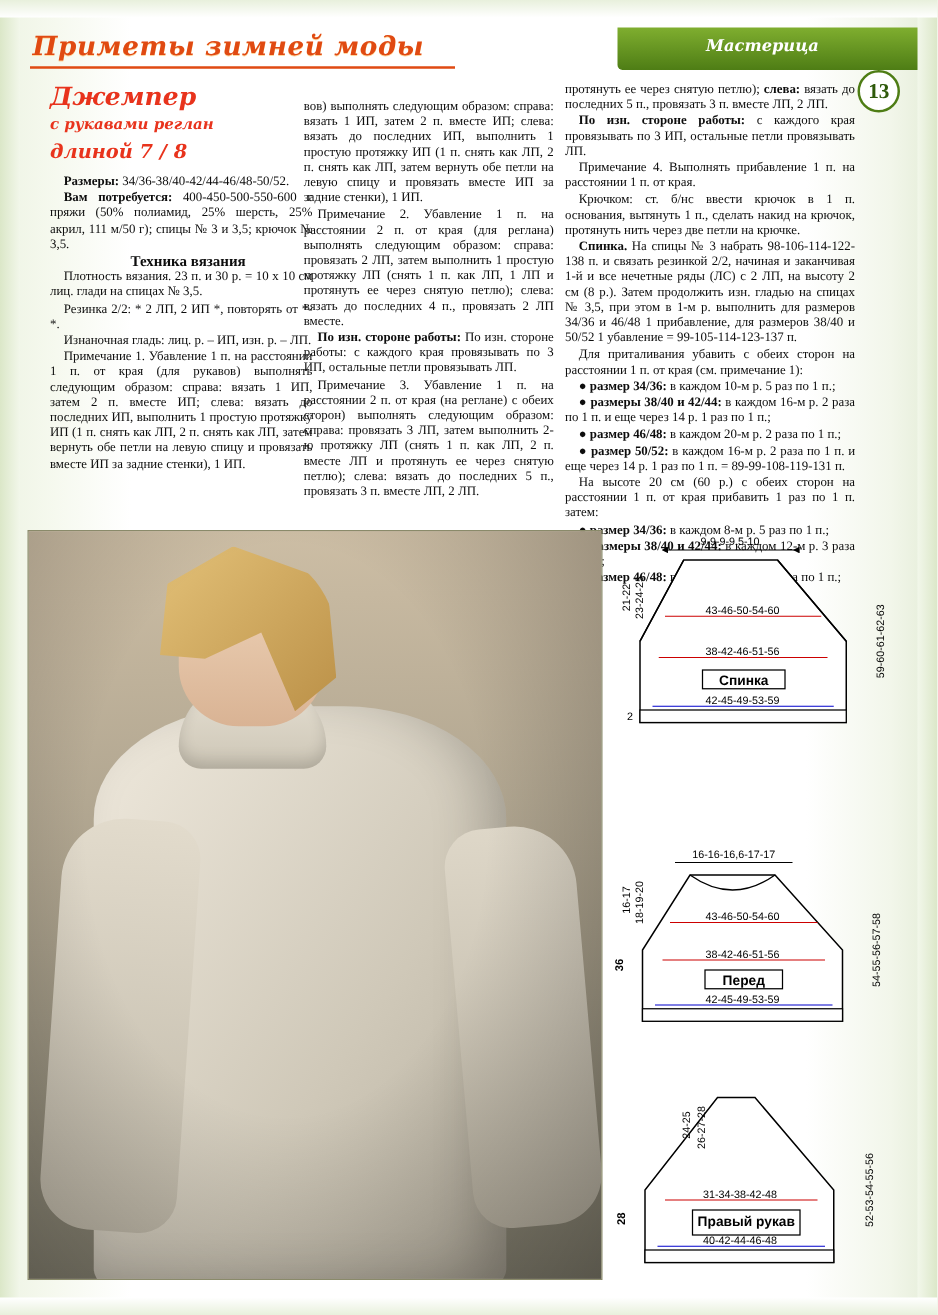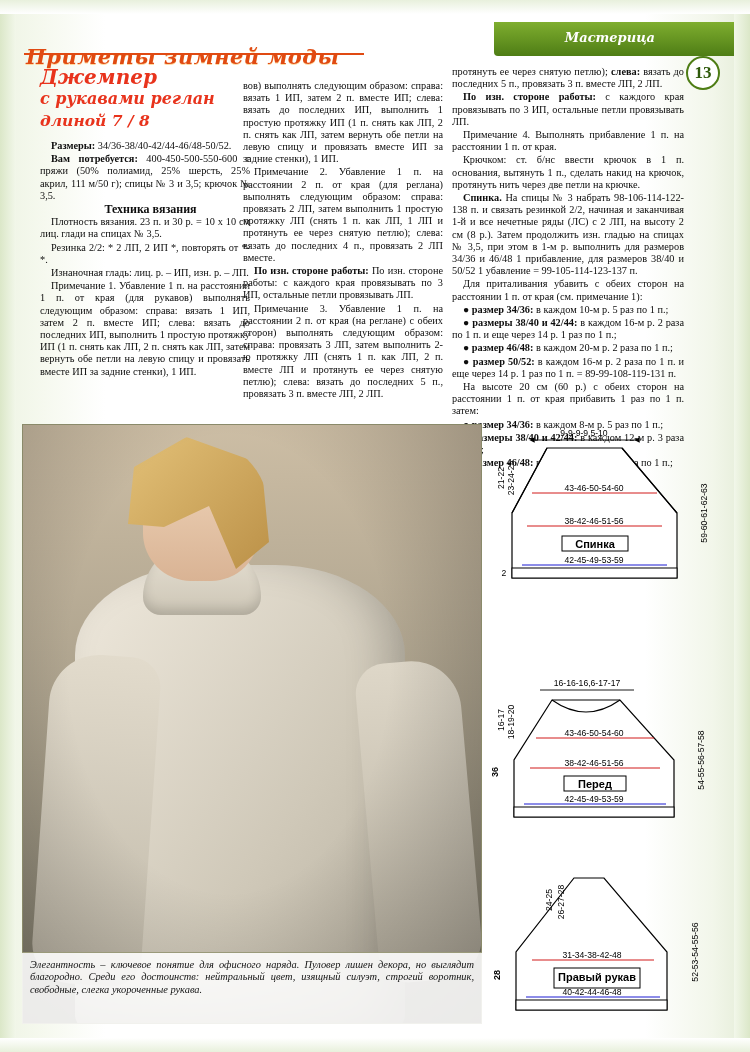--- a/index.html
+++ b/index.html
@@ -36,21 +36,20 @@
   .header {
     position:absolute; left:16px; top:22px; width:718px; height:36px;
   }
   .header-title {
     position:absolute; left:10px; top:2px;
     font-family:"DejaVu Serif", serif;
     font-style:italic; font-weight:bold;
     font-size:21px; color:#e04a12;
     letter-spacing:0.5px;
     text-shadow:0 1px 0 #ffd9a0;
-    margin-top:20px;
   }
   .header-rule {
     position:absolute; left:8px; top:31px; width:340px; height:2px;
     background:#e04a12;
   }
   .header-tab {
     position:absolute; right:0px; top:0px; width:240px; height:34px;
     background:linear-gradient(to bottom,#7fae2f,#4e7d15);
     border-radius:0 0 0 4px;
   }
@@ -78,21 +77,21 @@
   #col1 { left:40px; top:66px; width:210px; }
   #col2 { left:243px; top:80px; width:200px; }
   #col3b { left:452px; top:66px; width:232px; }
 
   .title-main {
     font-family:"DejaVu Serif", serif;
     font-weight:bold; font-style:italic;
     color:#e8331c; font-size:20px; line-height:22px;
     margin:0 0 8px 0; text-indent:0;
   }
-  .title-main .l2 { font-size:16px; display:block; }
+  .title-main .l2 { font-size:12px; display:block; }
   .title-main .l3 { font-size:15.5px; display:block; }
 
   .center-h {
     text-align:center; font-weight:bold; text-indent:0; margin:6px 0 2px 0;
     font-size:12px;
   }
 
   
   .photo {
     position:absolute; left:22px; top:424px; width:460px; height:600px;
@@ -232,21 +231,20 @@
     <div class="photo-wall"></div>
     <div class="sweater"></div>
     <div class="arm-left"></div>
     <div class="arm-right"></div>
     <div class="collar"></div>
     <div class="head"></div>
     <div class="hair"></div>
     <div class="photo-vignette"></div>
   </div>
 
-  <div class="caption">Элегантность – ключевое понятие для офисного наряда. Пуловер лишен декора, но выглядит благородно. Среди его достоинств: нейтральный цвет, изящный силуэт, строгий воротник, свободные, слегка укороченные рукава.</div>
 
   <div class="schem" id="schem-back">
     <svg width="240" height="180" viewBox="0 0 240 180">
 
       <polygon points="55,30 130,30 185,95 185,160 20,160 20,95" fill="#ffffff" stroke="#000" stroke-width="1.2"></polygon>
       <line x1="55" y1="30" x2="20" y2="95" stroke="#000" stroke-width="1.2"></line>
       <line x1="130" y1="30" x2="185" y2="95" stroke="#000" stroke-width="1.2"></line>
 
       <rect x="20" y="150" width="165" height="10" fill="#ffffff" stroke="#000" stroke-width="1"></rect>
 

